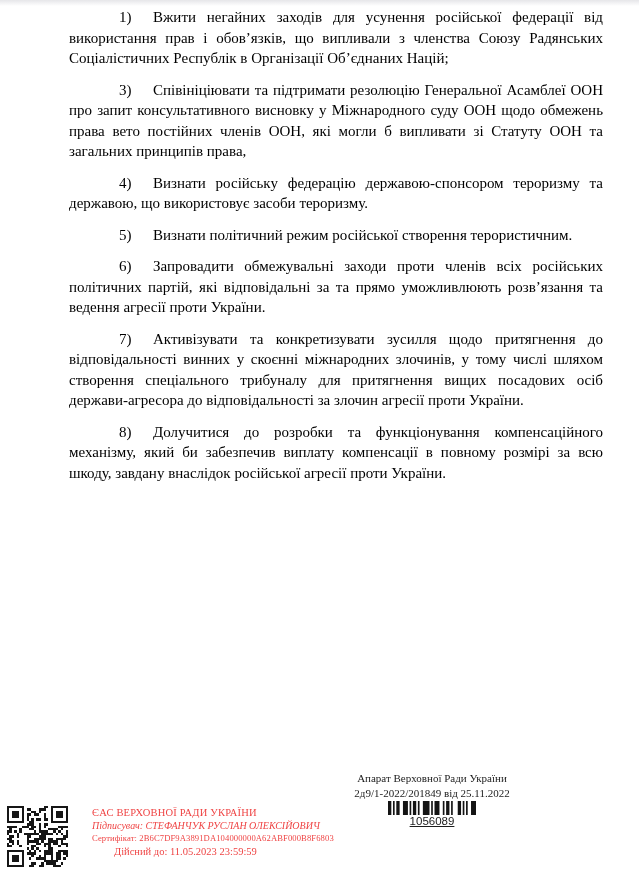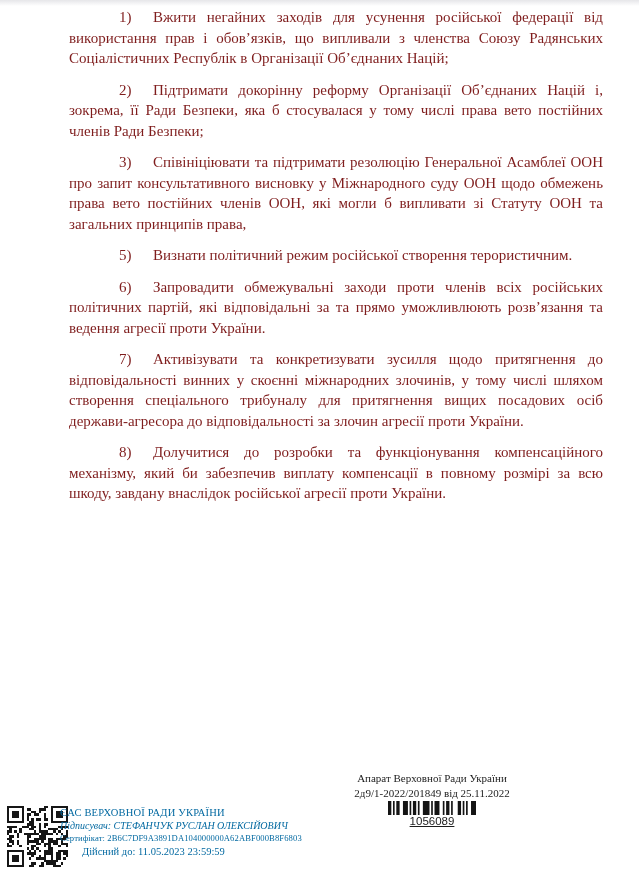--- a/index.html
+++ b/index.html
@@ -10,43 +10,43 @@
     overflow: hidden;
     font-family: "Liberation Serif", serif;
   }
   .top-shade {
     position: absolute; top: 0; left: 0; right: 0; height: 6px;
     background: linear-gradient(#e6e6e9, #ffffff);
   }
   .content {
     position: absolute;
     left: 69px; top: 7px; width: 534px;
-    color: #7f1d1d;
+    color: #000000;
     font-size: 15px;
     line-height: 20.5px;
     text-align: justify;
     -webkit-hyphens: none; hyphens: none;
   }
   p.para {
     margin: 0 0 11px 0;
     text-indent: 50px;
   }
   p.para .num {
     display: inline-block;
     width: 34px;
     text-indent: 0;
   }
   
   .qr {
     position: absolute; left: 7px; top: 806px;
     width: 61px; height: 61px;
   }
   .sig-text {
-    position: absolute; left: 60px; top: 806px;
-    color: #0369a1;
+    position: absolute; left: 92px; top: 806px;
+    color: #ef4444;
     white-space: nowrap;
   }
   .sig-org    { font-size: 10.5px; line-height: 13px; letter-spacing: 0.2px; }
   .sig-signer { font-size: 10px; line-height: 13px; font-style: italic; }
   .sig-cert   { font-size: 8.6px;  line-height: 12px; letter-spacing: 0.1px; }
   .sig-valid  { font-size: 10.5px; line-height: 14px; margin-top: 1px; margin-left: 22px; }
   
   .stamp {
     position: absolute; left: 352px; top: 771px; width: 160px;
     text-align: center;
@@ -62,22 +62,22 @@
     text-decoration: underline;
   }
 </style>
 </head>
 <body>
 
 <div class="top-shade"></div>
 
 <div class="content">
   <p class="para"><span class="num">1)</span><span>Вжити негайних заходів для усунення російської федерації від використання прав і обов’язків, що випливали з членства Союзу Радянських Соціалістичних Республік в Організації Об’єднаних Націй;</span></p>
-  <p class="para"><span class="num">2)</span><span>Підтримати докорінну реформу Організації Об’єднаних Націй і, зокрема, її Ради Безпеки, яка б стосувалася у тому числі права вето постійних членів Ради Безпеки;</span></p>
   <p class="para"><span class="num">3)</span><span>Співініціювати та підтримати резолюцію Генеральної Асамблеї ООН про запит консультативного висновку у Міжнародного суду ООН щодо обмежень права вето постійних членів ООН, які могли б випливати зі Статуту ООН та загальних принципів права,</span></p>
+  <p class="para"><span class="num">4)</span><span>Визнати російську федерацію державою-спонсором тероризму та державою, що використовує засоби тероризму.</span></p>
   <p class="para"><span class="num">5)</span><span>Визнати політичний режим російської створення терористичним.</span></p>
   <p class="para"><span class="num">6)</span><span>Запровадити обмежувальні заходи проти членів всіх російських політичних партій, які відповідальні за та прямо уможливлюють розв’язання та ведення агресії проти України.</span></p>
   <p class="para"><span class="num">7)</span><span>Активізувати та конкретизувати зусилля щодо притягнення до відповідальності винних у скоєнні міжнародних злочинів, у тому числі шляхом створення спеціального трибуналу для притягнення вищих посадових осіб держави-агресора до відповідальності за злочин агресії проти України.</span></p>
   <p class="para"><span class="num">8)</span><span>Долучитися до розробки та функціонування компенсаційного механізму, який би забезпечив виплату компенсації в повному розмірі за всю шкоду, завдану внаслідок російської агресії проти України.</span></p>
 </div>
 
 <svg class="qr" viewBox="0 0 25 25" shape-rendering="crispEdges" aria-hidden="true">
   <g fill="#161616">
 
     <rect x="0.5" y="0.5" width="6" height="6" fill="none" stroke="#161616" stroke-width="1"></rect>

